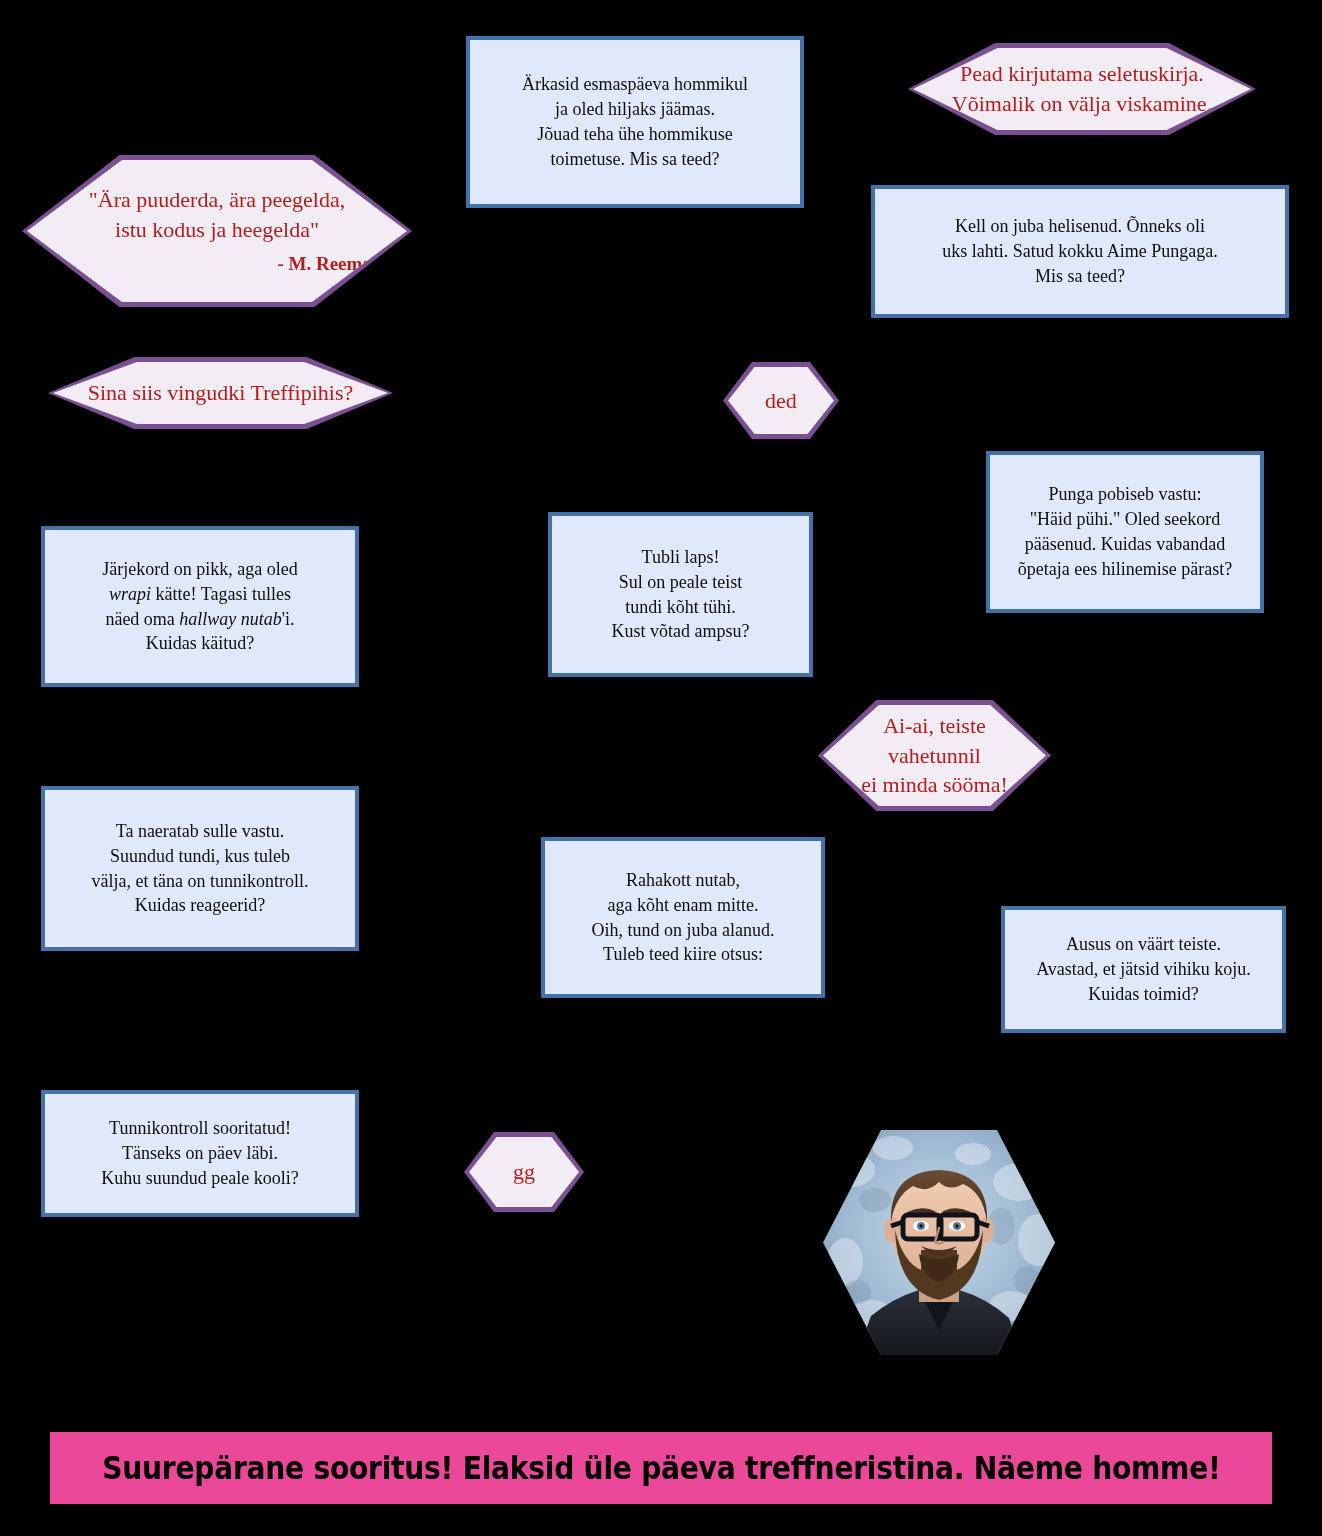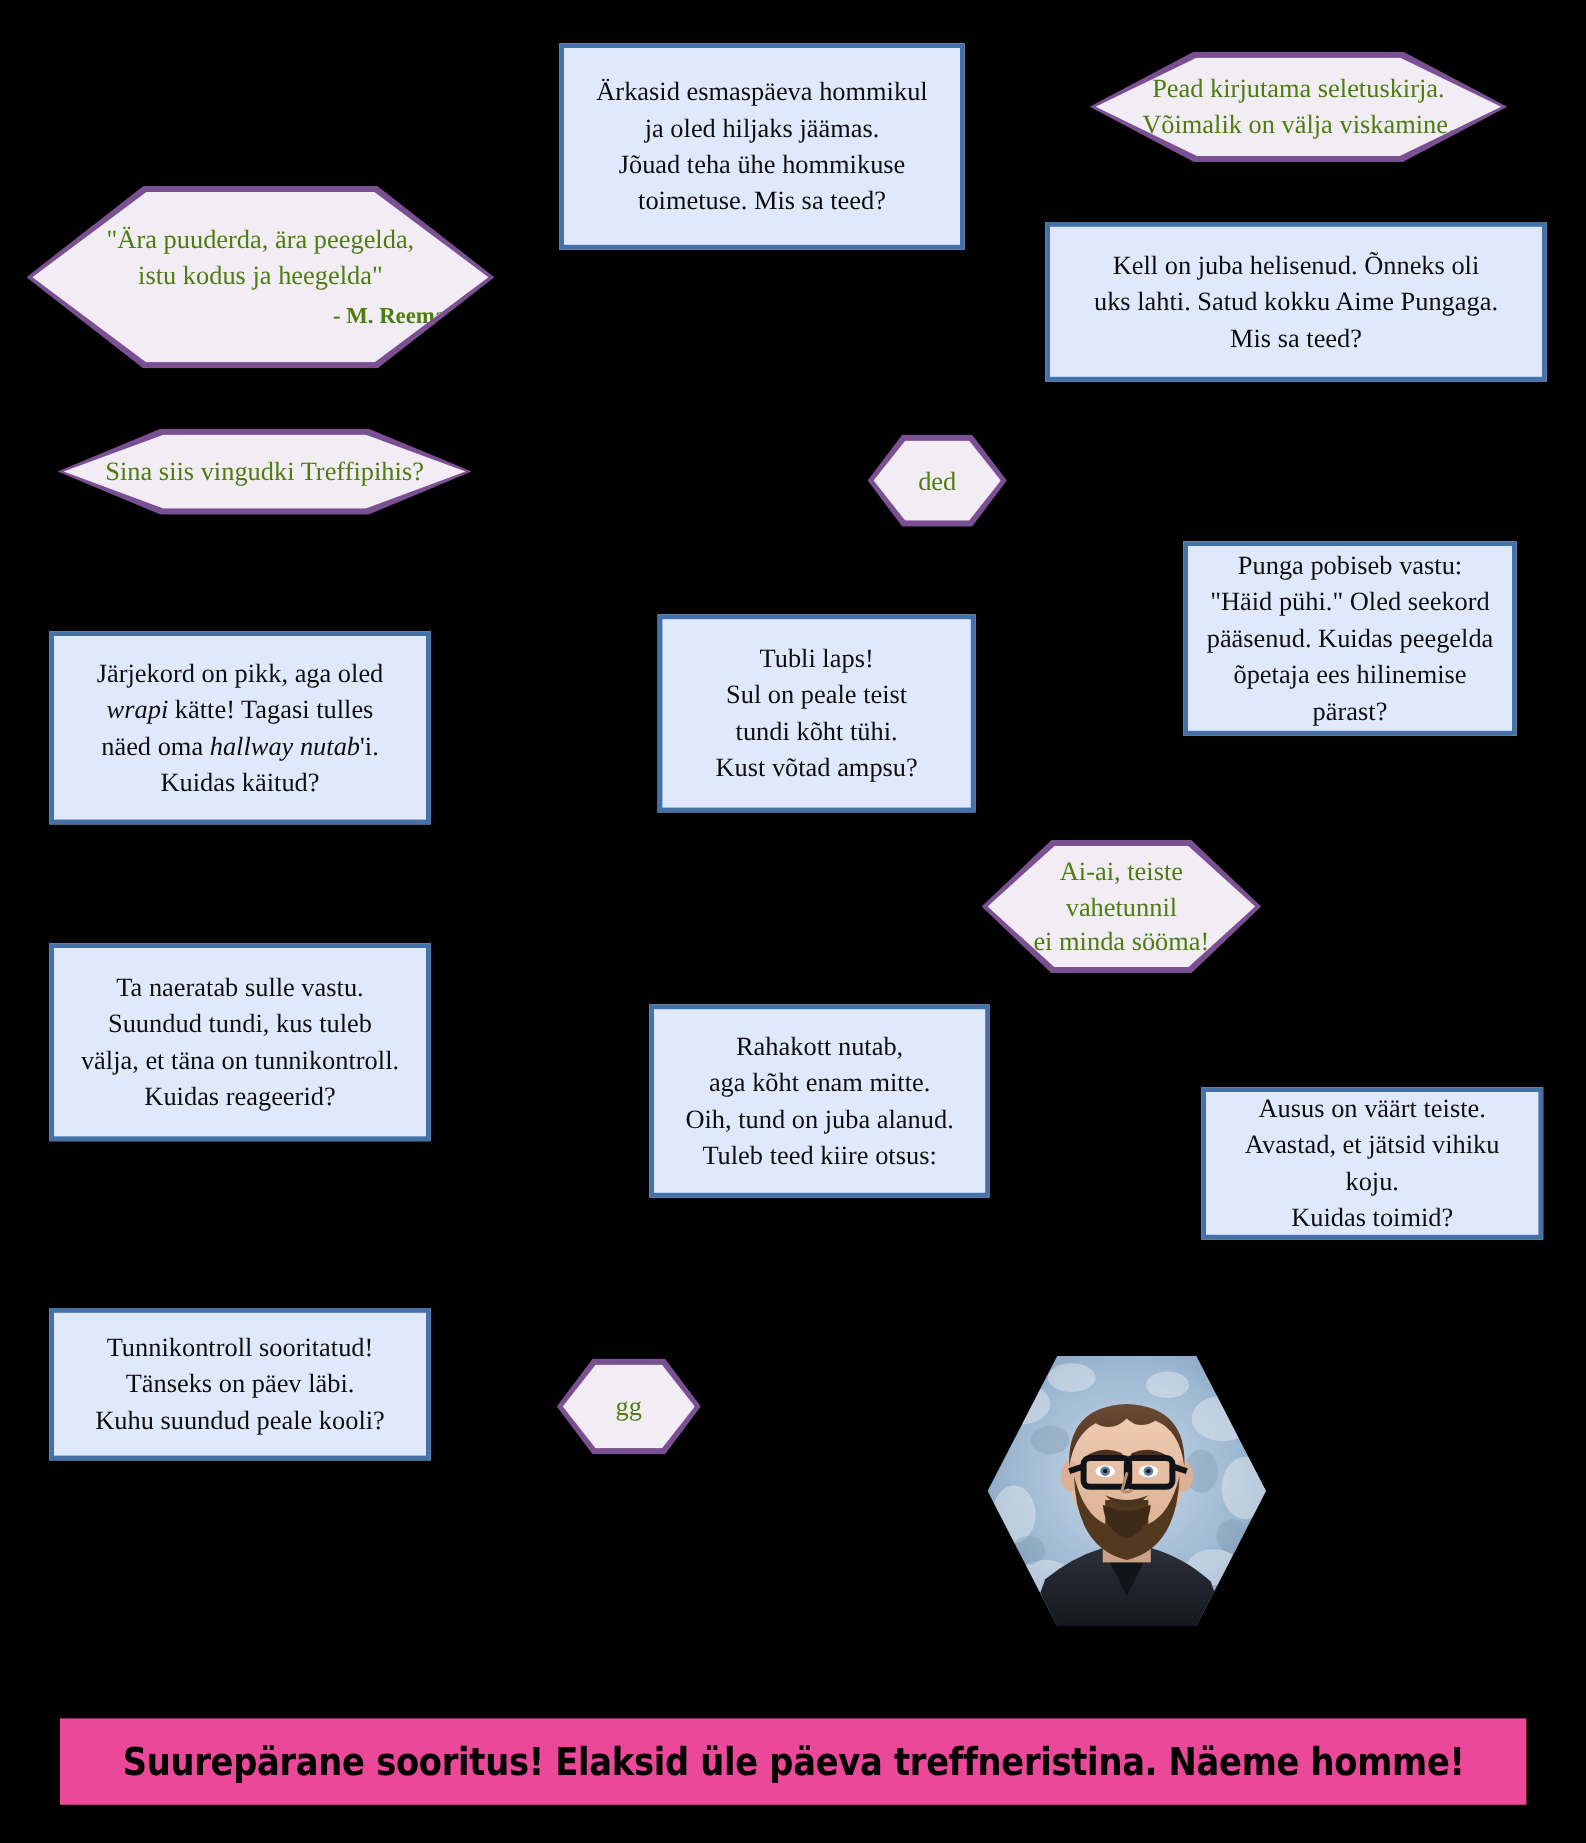--- a/index.html
+++ b/index.html
@@ -9,39 +9,39 @@
 
   
   .rect{
     position:absolute;
     background:#dfe9fb;
     border:4px solid #4472a8;
     box-sizing:border-box;
     display:flex;align-items:center;justify-content:flex-end;
     text-align:center;
     color:#0d0d0d;
-    font-size:22px;
+    font-size:18px;
     line-height:1.38;
     padding:6px 12px;
   }
   .rect .txt{width:100%;}
 
   
   .hexwrap{position:absolute;}
   .hex{
     position:absolute;left:0;top:0;width:100%;height:100%;
     background:#7b5092;
     clip-path:polygon(25% 0%,75% 0%,100% 50%,75% 100%,25% 100%,0% 50%);
   }
   .hexin{
     position:absolute;left:5px;top:5px;right:5px;bottom:5px;
     background:#f2ecf4;
     clip-path:polygon(25% 0%,75% 0%,100% 50%,75% 100%,25% 100%,0% 50%);
     display:flex;align-items:center;justify-content:center;
-    text-align:center;color:#4d7c0f;font-size:22px;line-height:1.35;
+    text-align:center;color:#b91c1c;font-size:22px;line-height:1.35;
     box-sizing:border-box;padding:6px 10px;
   }
   .hexin .txt{width:100%;}
   .author{display:block;font-weight:bold;font-size:19px;text-align:right;padding-right:4px;margin-top:6px;}
 
   
   .photohex{position:absolute;}
   .photohex .clip{
     position:absolute;left:0;top:0;width:100%;height:100%;
     clip-path:polygon(25% 0%,75% 0%,100% 50%,75% 100%,25% 100%,0% 50%);
@@ -121,21 +121,21 @@
       <div class="txt">
         <span>ded</span>
       </div>
     </div>
   </div>
 
   <div class="rect" style="left:986px;top:451px;width:278px;height:162px;">
     <div class="txt">
       <span>Punga pobiseb vastu:</span><br>
       <span>"Häid pühi." Oled seekord</span><br>
-      <span>pääsenud. Kuidas peegelda</span><br>
+      <span>pääsenud. Kuidas vabandad</span><br>
       <span>õpetaja ees hilinemise pärast?</span>
     </div>
   </div>
 
   <div class="rect" style="left:41px;top:526px;width:318px;height:161px;">
     <div class="txt">
       <span>Järjekord on pikk, aga oled</span><br>
       <em>wrapi</em><span> kätte! Tagasi tulles</span><br>
       <span>näed oma </span><em>hallway nutab</em><span>'i.</span><br>
       <span>Kuidas käitud?</span>

